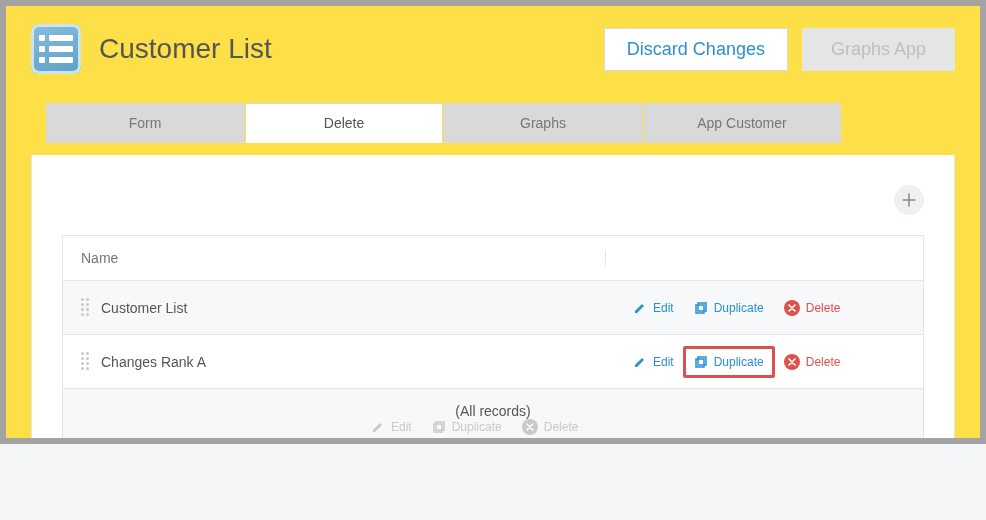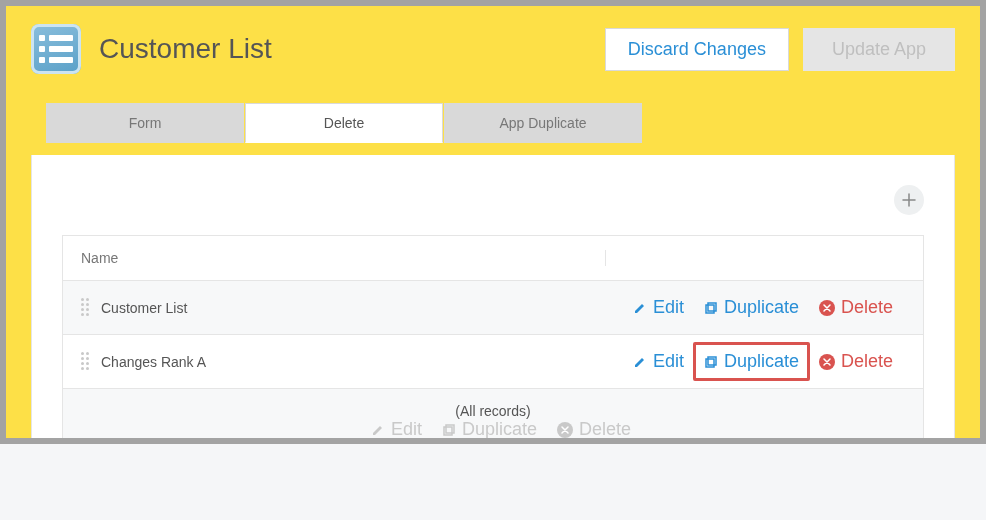--- a/index.html
+++ b/index.html
@@ -181,21 +181,21 @@
     gap: 20px;
     justify-content: flex-start;
     padding-left: 28px;
   }
   .action {
     display: inline-flex;
     align-items: center;
     gap: 6px;
     color: #2a8fd6;
     cursor: pointer;
-    font-size: 18px;
+    font-size: 12px;
   }
   .action.delete { color: #d9534f; }
   .action.disabled { color: #c9c9c9; cursor: default; }
   .action.delete .icon-circle { background: #d9534f; }
   .action.disabled .icon-circle { background: #c9c9c9; }
   .icon-circle {
     width: 16px; height: 16px; border-radius: 50%; background: #d9534f;
     display: inline-flex; align-items: center; justify-content: center;
     color: #fff; font-size: 10px; line-height: 1;
   }
@@ -225,28 +225,29 @@
           </div>
         <div class="app-icon-row">
             <div class="app-icon-dot"></div>
             <div class="app-icon-bar"></div>
           </div>
       </div>
     </div>
     <h1 class="page-title">Customer List</h1>
     <div class="header-actions">
       <button class="btn btn-discard">Discard Changes</button>
-      <button class="btn btn-update">Update App</button>
+      <button class="btn btn-update">Graphs App</button>
     </div>
   </div>
 
   <div class="tabs">
     <div class="tab">Form</div>
     <div class="tab active">Delete</div>
-    <div class="tab">App Duplicate</div>
+    <div class="tab">Graphs</div>
+    <div class="tab">App Customer</div>
   </div>
 
   <div class="content-card">
     <div class="content-actions">
       <button class="add-btn">
         <span>
           <svg width="14" height="14" viewBox="0 0 14 14">
               <path d="M7 1v12M1 7h12" stroke="#888" stroke-width="1.5" stroke-linecap="round"></path>
             </svg>
         </span>

